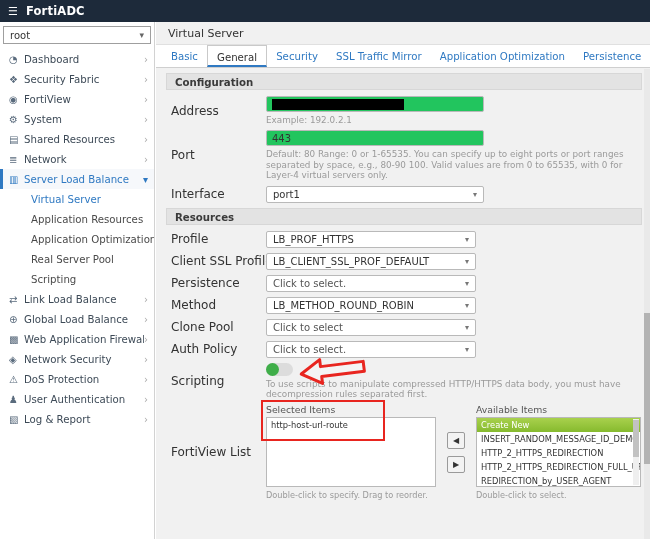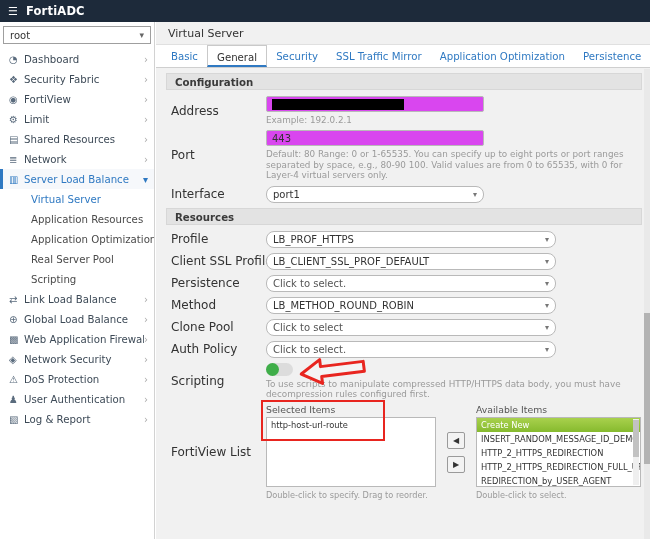--- a/index.html
+++ b/index.html
@@ -48,30 +48,30 @@
   .tab.active{color:#333;background:#fff;border:1px solid #c9c9c9;border-bottom:2px solid var(--accent-blue);}
 
   .content{position:relative;padding:5px 8px 0 10px;}
   .secheader{height:17px;line-height:17px;background:#e3e3e3;border:1px solid #d7d7d7;
     font-size:10.2px;font-weight:bold;color:#3a3a3a;padding-left:8px;margin-bottom:6px;}
 
   .frow{display:flex;align-items:center;margin-bottom:5px;}
   .flabel{width:100px;flex-shrink:0;font-size:12px;color:#333;padding-left:5px;white-space:nowrap;}
   .ffield{flex:1;position:relative;}
 
-  .tinput{width:218px;height:16px;background:#d946ef;border:1px solid #b9b9b9;border-radius:2px;
+  .tinput{width:218px;height:16px;background:#22c55e;border:1px solid #b9b9b9;border-radius:2px;
     font-size:10px;color:#333;display:flex;align-items:center;padding:0 5px;cursor:text;}
   .redacted{width:132px;height:11px;background:#000;}
   .hint{font-size:8.8px;color:#9a9a9a;margin-top:3px;max-width:380px;line-height:1.18;}
 
-  .tselect{width:218px;height:17px;background:#fff;border:1px solid #b9b9b9;border-radius:8px;
+  .tselect{width:218px;height:17px;background:#fff;border:1px solid #b9b9b9;border-radius:2px;
     font-size:10px;color:#333;display:flex;align-items:center;justify-content:space-between;
     padding:0 6px;cursor:pointer;}
   .tselect .chev{color:#777;font-size:8px;}
-  .tselect.wide{width:290px;}
+  .tselect.wide{width:210px;}
   .tselect .placeholder{color:#555;}
 
   .toggle{width:27px;height:13px;border-radius:7px;background:#dcdcdc;position:relative;
     cursor:pointer;flex-shrink:0;}
   .toggle .knob{position:absolute;left:0;top:0;width:13px;height:13px;border-radius:50%;}
   .toggle.on .knob{background:var(--toggle-on-green);}
 
   
   .dual{display:flex;gap:9px;align-items:stretch;}
   .dcol{display:flex;flex-direction:column;position:relative;}
@@ -122,21 +122,21 @@
       <span class="nlabel">Security Fabric</span>
       <span class="nchev">›</span>
     </div>
     <div class="navrow">
       <span class="nicon">◉</span>
       <span class="nlabel">FortiView</span>
       <span class="nchev">›</span>
     </div>
     <div class="navrow">
       <span class="nicon">⚙</span>
-      <span class="nlabel">Limit</span>
+      <span class="nlabel">System</span>
       <span class="nchev">›</span>
     </div>
     <div class="navrow">
       <span class="nicon">▤</span>
       <span class="nlabel">Shared Resources</span>
       <span class="nchev">›</span>
     </div>
     <div class="navrow">
       <span class="nicon">≣</span>
       <span class="nlabel">Network</span>
@@ -298,21 +298,21 @@
 
       <div class="frow">
         <div class="flabel">Scripting</div>
         <div class="ffield">
           <div class="toggle on">
             <div class="knob"></div>
           </div>
           <svg class="anno-arrow" width="72" height="32" viewBox="0 0 72 32">
             <polygon points="3,16 23,4 23,11 66,11 66,21 23,21 23,28" fill="#ffffff" fill-opacity="0.25" stroke="#e8251f" stroke-width="3" stroke-linejoin="round"></polygon>
           </svg>
-          <div class="hint">To use scripts to manipulate compressed HTTP/HTTPS data body, you must have decompression rules configured first.</div>
+          <div class="hint">To use scripts to manipulate compressed HTTP/HTTPS data body, you must have decompression rules separated first.</div>
         </div>
       </div>
 
       <div class="frow">
         <div class="flabel">FortiView List</div>
         <div class="ffield">
           <div class="dual">
 
             <div class="dcol">
               <div class="anno-rect"></div>

